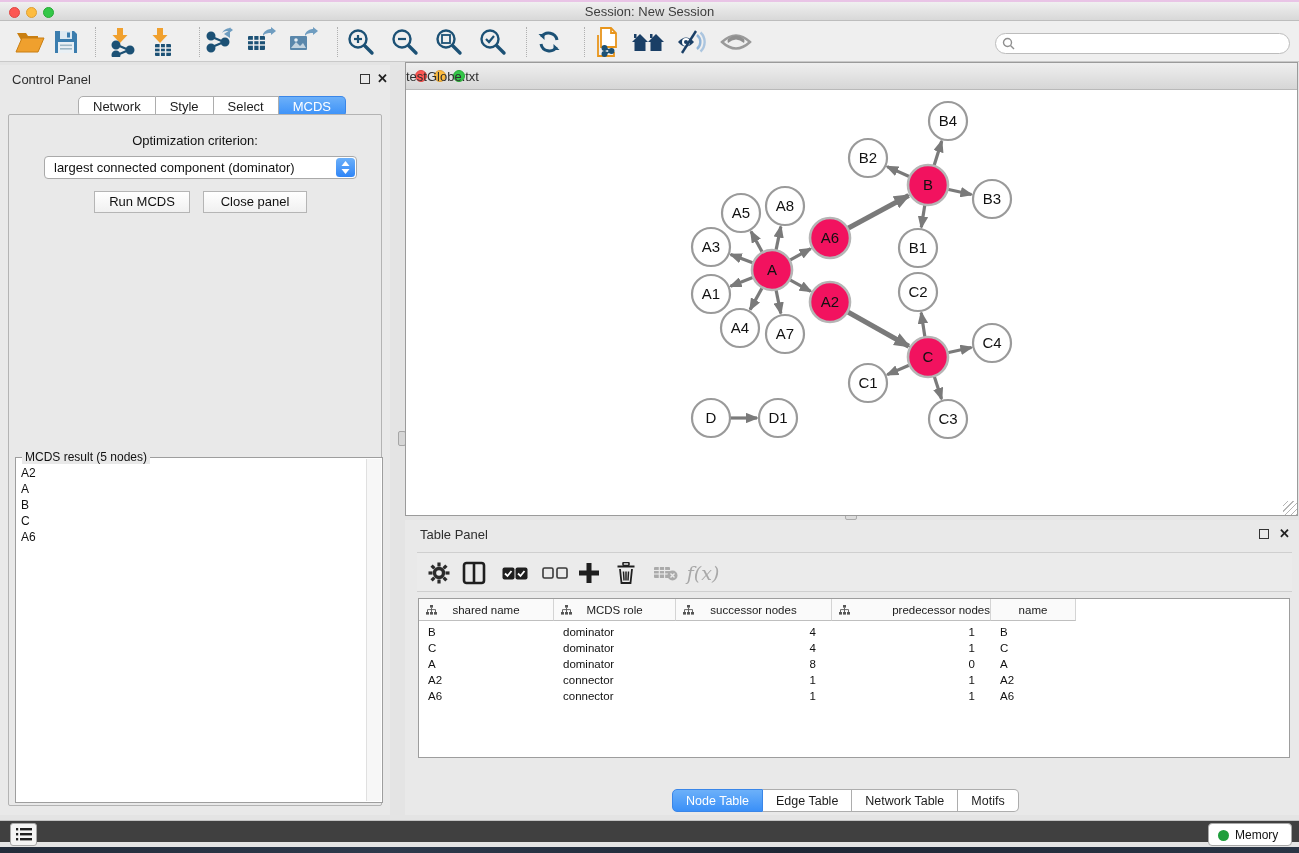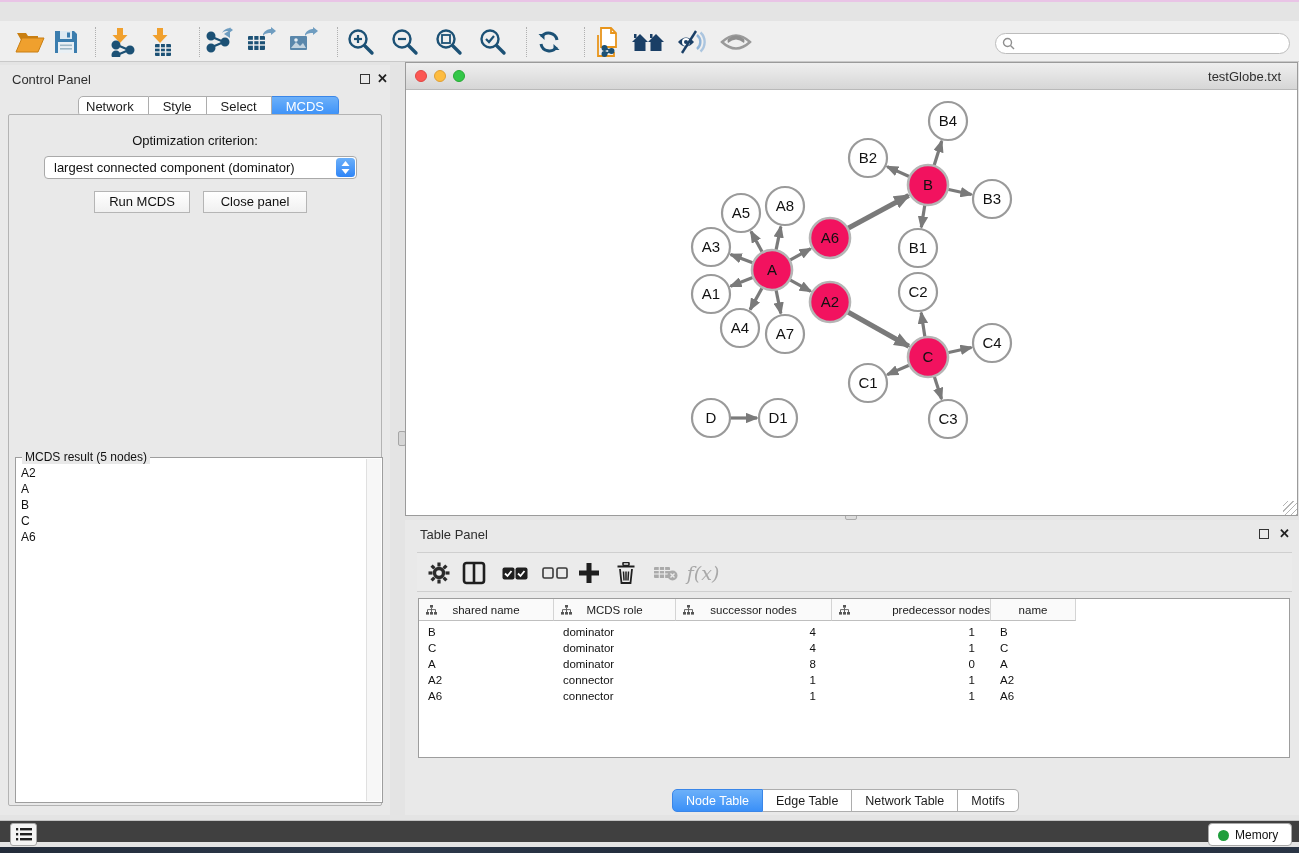--- a/index.html
+++ b/index.html
@@ -33,21 +33,21 @@
   .control-panel { position:absolute; left:0; top:65px; width:390px; height:750px; background:#e9e9e9; }
   .panel-title { position:absolute; left:12px; top:7px; font-size:13px; color:#2e2e2e; }
   .float-icon { position:absolute; width:10px; height:10px; border:1.6px solid #333; top:9px; }
   .close-icon { position:absolute; font-size:13px; font-weight:bold; color:#222; top:6px; }
   .cp-float { left:360px; } .cp-close { left:377px; }
 
   .seg-tabs { position:absolute; display:flex; }
   .cp-tabs { left:78px; top:31px; }
   .seg-tab { height:21px; line-height:20px; font-size:13px; color:#1c1c1c; background:#fff;
     border:1px solid #adadad; border-left:none; padding:0 14px; text-align:center; }
-  .seg-tab:first-child { border-left:1px solid #adadad; border-radius:5px 0 0 5px;padding-left:7px; }
+  .seg-tab:first-child { border-left:1px solid #adadad; border-radius:5px 0 0 5px; }
   .seg-tab:last-child { border-radius:0 5px 5px 0; }
   .seg-tab.active { background:linear-gradient(#6cb0f9,#3a90f8); color:#fff; border-color:#3a86e8; }
 
   .cp-content { position:absolute; left:8px; top:49px; width:374px; height:692px;
     background:#e9e9e9; border:1px solid #b3b3b3; border-radius:2px; }
   .opt-label { position:absolute; left:0; right:0; top:18px; text-align:center; font-size:13px; color:#111; }
   .dropdown { position:absolute; left:35px; top:41px; width:313px; height:23px; background:#fff;
     border:1px solid #a9a9a9; border-radius:4px; }
   .dropdown .dd-text { position:absolute; left:9px; top:3px; font-size:13px; color:#111; }
   .dd-stepper { position:absolute; right:1px; top:1px; width:19px; height:19px; border-radius:3.5px;
@@ -70,21 +70,21 @@
   .split-grip-v { position:absolute; left:398px; top:431px; width:8px; height:15px;
     background:#d6d6d6; border:1px solid #a6a6a6; border-radius:2px; }
   .split-grip-h { position:absolute; left:845px; top:513px; width:12px; height:7px;
     background:#dcdcdc; border:1px solid #ababab; border-radius:2px; }
 
   
   .net-window { position:absolute; left:405px; top:62px; width:893px; height:454px;
     background:#fff; border:1px solid #9b9b9b; }
   .net-titlebar { position:absolute; left:0; top:0; right:0; height:27px;
     background:linear-gradient(#efefef,#d6d6d6); border-bottom:1px solid #b9b9b9; }
-  .net-titlebar .net-title { position:absolute; left:0; right:16px; top:6px; text-align:right;
+  .net-titlebar .net-title { position:absolute; left:0; right:16px; top:6px; text-align:left;
     font-size:13px; color:#2f2f2f; }
   .ntl { position:absolute; top:7px; width:12px; height:12px; border-radius:50%; }
   .ntl.red { left:9px; background:#fc5753; border:1px solid #df4744; }
   .ntl.yellow { left:28px; background:#fdbc40; border:1px solid #de9f34; }
   .ntl.green { left:47px; background:#33c748; border:1px solid #27aa35; }
   .net-canvas { position:absolute; left:0; top:27px; width:891px; height:425px; background:#fff; }
   .resize-grip { position:absolute; right:0; bottom:0; width:14px; height:14px;
     background:repeating-linear-gradient(135deg, transparent 0 3px, #b5b5b5 3px 4px); }
 
   .node-label { font-size:15px; fill:#111; text-anchor:middle; font-family:"Liberation Sans",sans-serif; }
@@ -125,20 +125,26 @@
   .memory-label { position:absolute; left:26px; top:4px; font-size:12px; color:#111; }
   .desktop-strip { position:absolute; left:0; top:847px; width:1299px; height:6px;
     background:linear-gradient(90deg,#232c3a,#2d3a4c 30%,#1e2735 60%,#2a3545); }
 </style>
 </head>
 <body>
 
 <div id="app">
 
   <div class="pink-line"></div>
+  <div class="titlebar">
+    <div class="tl red"></div>
+    <div class="tl yellow"></div>
+    <div class="tl green"></div>
+    <div class="app-title">Session: New Session</div>
+  </div>
 
   <div class="toolbar">
     <div class="tb-btn" style="left:12px">
       <svg width="30" height="26" viewBox="0 0 30 26">
           <path d="M2 4 h9 l2 3 h10 v4 H6 Z" fill="#c97f12"></path>
           <path d="M1 23 L7 9 H29 L23 23 Z" fill="#efA02e" stroke="#c97f12" stroke-width="1"></path>
         </svg>
     </div>
     <div class="tb-btn" style="left:48px">
       <svg width="26" height="26" viewBox="0 0 26 26">

